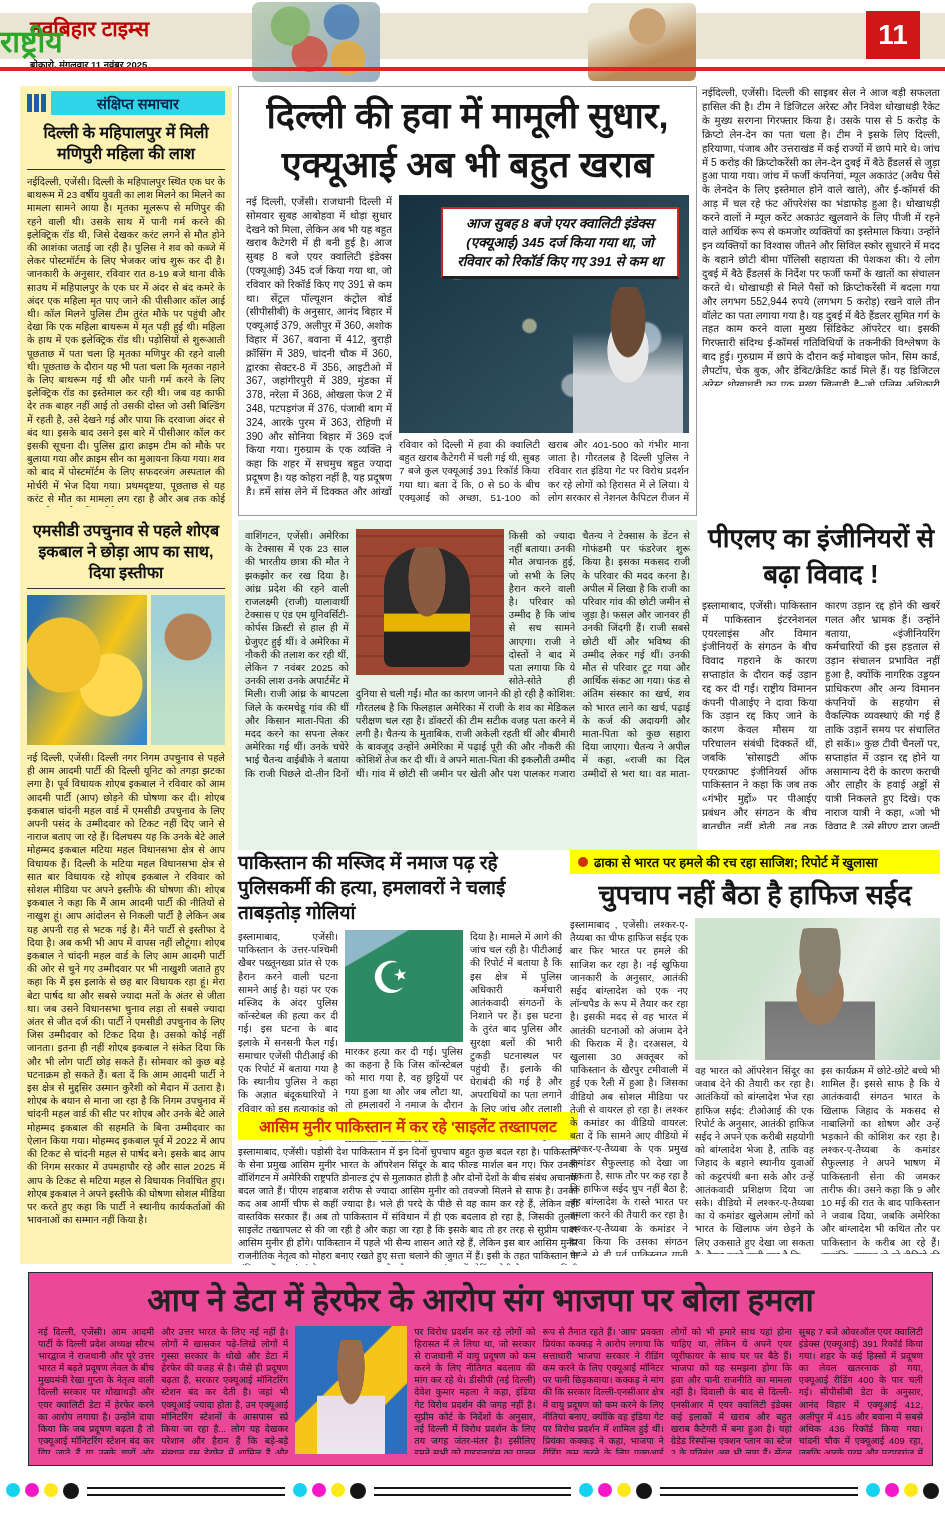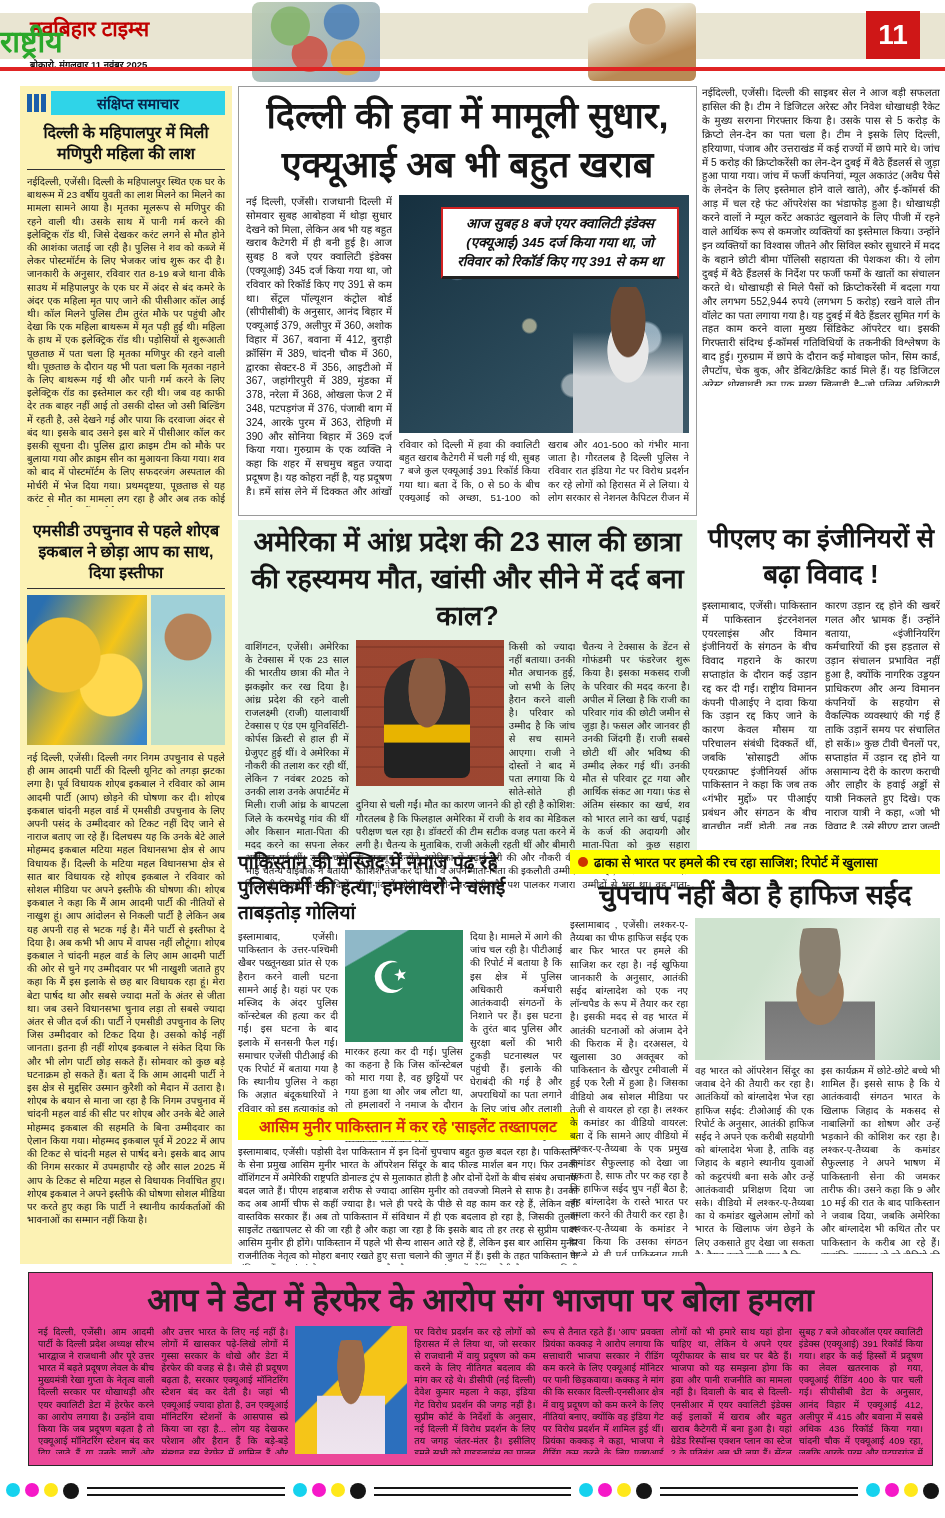--- a/index.html
+++ b/index.html
@@ -195,21 +195,20 @@
       </div>
     </div>
   </div>
 </div>
 
 <div class="crypto">
   <div class="bodytxt">नईदिल्ली, एजेंसी। दिल्ली की साइबर सेल ने आज बड़ी सफलता हासिल की है। टीम ने डिजिटल अरेस्ट और निवेश धोखाधड़ी रैकेट के मुख्य सरगना गिरफ्तार किया है। उसके पास से 5 करोड़ के क्रिप्टो लेन-देन का पता चला है। टीम ने इसके लिए दिल्ली, हरियाणा, पंजाब और उत्तराखंड में कई राज्यों में छापे मारे थे। जांच में 5 करोड़ की क्रिप्टोकरेंसी का लेन-देन दुबई में बैठे हैंडलर्स से जुड़ा हुआ पाया गया। जांच में फर्जी कंपनियां, म्यूल अकाउंट (अवैध पैसे के लेनदेन के लिए इस्तेमाल होने वाले खाते), और ई-कॉमर्स की आड़ में चल रहे फंट ऑपरेशंस का भंडाफोड़ हुआ है। धोखाधड़ी करने वालों ने म्यूल करेंट अकाउंट खुलवाने के लिए पीजी में रहने वाले आर्थिक रूप से कमजोर व्यक्तियों का इस्तेमाल किया। उन्होंने इन व्यक्तियों का विश्वास जीतने और सिविल स्कोर सुधारने में मदद के बहाने छोटी बीमा पॉलिसी सहायता की पेशकश की। ये लोग दुबई में बैठे हैंडलर्स के निर्देश पर फर्जी फर्मों के खातों का संचालन करते थे। धोखाधड़ी से मिले पैसों को क्रिप्टोकरेंसी में बदला गया और लगभग 552,944 रुपये (लगभग 5 करोड़) रखने वाले तीन वॉलेट का पता लगाया गया है। यह दुबई में बैठे हैंडलर सुमित गर्ग के तहत काम करने वाला मुख्य सिंडिकेट ऑपरेटर था। इसकी गिरफ्तारी संदिग्ध ई-कॉमर्स गतिविधियों के तकनीकी विश्लेषण के बाद हुई। गुरुग्राम में छापे के दौरान कई मोबाइल फोन, सिम कार्ड, लैपटॉप, चेक बुक, और डेबिट/क्रेडिट कार्ड मिले हैं। यह डिजिटल अरेस्ट धोखाधड़ी का एक मुख्य खिलाड़ी है–जो पुलिस अधिकारी बनकर लोगों से पैसे ऐंठता था। यह उस मामले से जुड़ा है जहां शिकायतकर्ता से 30 लाख की ठगी की गई थी। लंबे समय तक निगरानी रखने के बाद, उसे उत्तराखंड के रूड़की से गिरफ्तार किया गया। उसके पास से हाई-एंड गैजेट्स और एक स्कॉर्पियो-एन एसयूवी बरामद हुई। जेल से रिहा होने के बाद, यह साइबर गिरोहों में शामिल हो गया और म्यूल अकाउंट की सप्लाई करने में विशेषज्ञ बन गया।</div>
 </div>
 
 <div class="student">
-  <h2>अमेरिका में आंध्र प्रदेश की 23 साल की छात्रा की रहस्यमय मौत, खांसी और सीने में दर्द बना काल?</h2>
   <div class="stu-row">
     <div class="bodytxt stu-c1">वाशिंगटन, एजेंसी। अमेरिका के टेक्सास में एक 23 साल की भारतीय छात्रा की मौत ने झकझोर कर रख दिया है। आंध्र प्रदेश की रहने वाली राजलक्ष्मी (राजी) यालावार्थी टेक्सास ए एंड एम यूनिवर्सिटी-कोर्पस क्रिस्टी से हाल ही में ग्रेजुएट हुई थीं। वे अमेरिका में नौकरी की तलाश कर रही थीं, लेकिन 7 नवंबर 2025 को उनकी लाश उनके अपार्टमेंट में मिली। राजी आंध्र के बापटला जिले के करमचेडू गांव की थीं और किसान माता-पिता की मदद करने का सपना लेकर अमेरिका गई थीं। उनके चचेरे भाई चैतन्य वाईबीके ने बताया कि राजी पिछले दो-तीन दिनों से तेज खांसी और सीने में दर्द से पीड़ित थीं। 7 नवंबर की सुबह उनका अलार्म बजा, लेकिन ये नहीं उठीं।</div>
     <div class="bodytxt stu-mid">
       <span class="stu-photo"></span>
       <span>किसी को ज्यादा नहीं बताया। उनकी मौत अचानक हुई, जो सभी के लिए हैरान करने वाली है। परिवार को उम्मीद है कि जांच से सच सामने आएगा। राजी ने</span>
       <span>दोस्तों ने बाद में पता लगाया कि ये सोते-सोते ही दुनिया से चली गईं। मौत का कारण जानने की हो रही है कोशिश: गौरतलब है कि फिलहाल अमेरिका में राजी के शव का मेडिकल परीक्षण चल रहा है। डॉक्टरों की टीम सटीक वजह पता करने में लगी है। चैतन्य के मुताबिक, राजी अकेली रहती थीं और बीमारी के बावजूद उन्होंने</span>
       <span>अमेरिका में पढ़ाई पूरी की और नौकरी की कोशिशें तेज कर दी थीं। वे अपने माता-पिता की इकलौती उम्मीद थीं। गांव में छोटी सी जमीन पर खेती और पशु पालकर गुजारा करते हैं। राजी का सपना था कि अच्छी नौकरी मिले और माता-पिता को आर्थिक मदद मिले। लेकिन यह सपना अब चूर-चूर हो गया।</span>
     </div>
     <div class="bodytxt stu-c4">चैतन्य ने टेक्सास के डेंटन से गोफंडमी पर फंडरेजर शुरू किया है। इसका मकसद राजी के परिवार की मदद करना है। अपील में लिखा है कि राजी का परिवार गांव की छोटी जमीन से जुड़ा है। फसल और जानवर ही उनकी जिंदगी हैं। राजी सबसे छोटी थीं और भविष्य की उम्मीद लेकर गई थीं। उनकी मौत से परिवार टूट गया और आर्थिक संकट आ गया। फंड से अंतिम संस्कार का खर्च, शव को भारत लाने का खर्च, पढ़ाई के कर्ज की अदायगी और माता-पिता को कुछ सहारा दिया जाएगा। चैतन्य ने अपील में कहा, «राजी का दिल उम्मीदों से भरा था। वह माता-पिता के लिए बेहतर कल बनाना चाहती थीं। अब परिवार को हमारी मदद की जरूरत है।» यह कैंपेन परिवार की मुश्किलें कम करने की कोशिश है।</div>
   </div>

